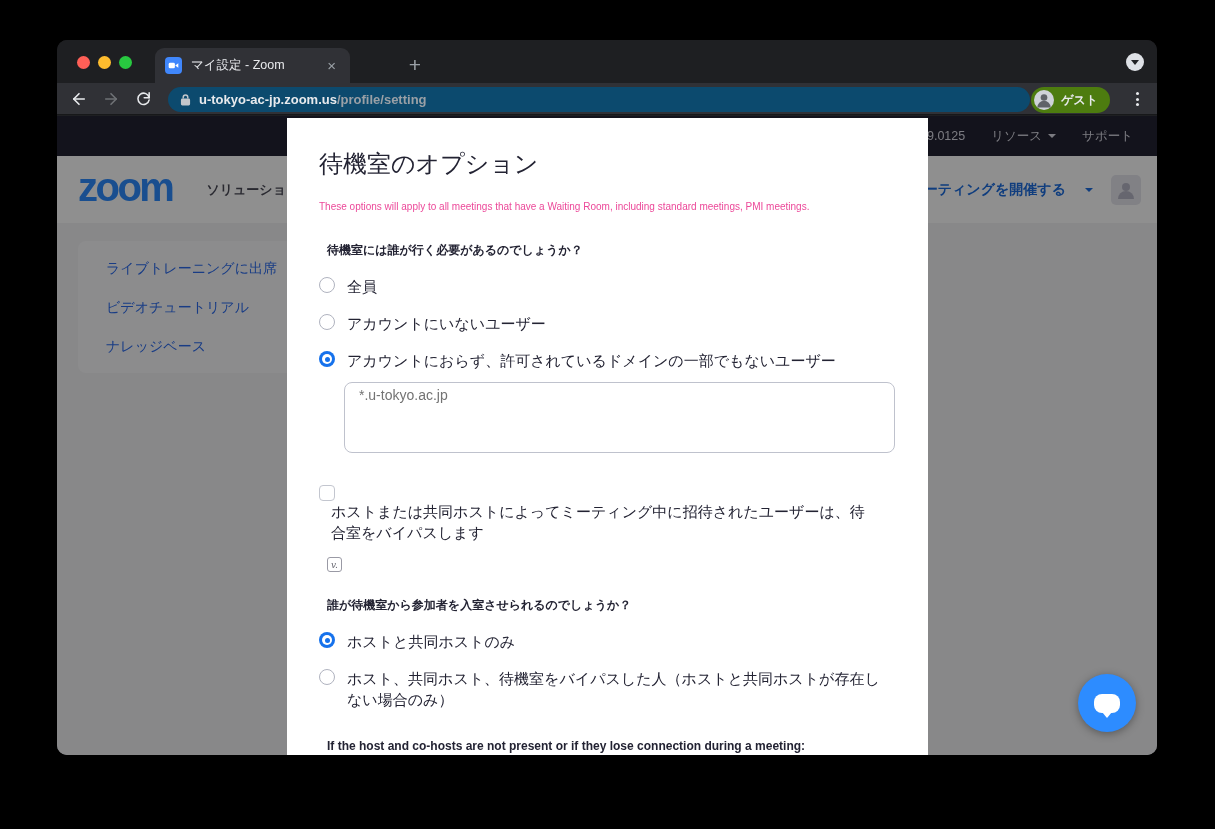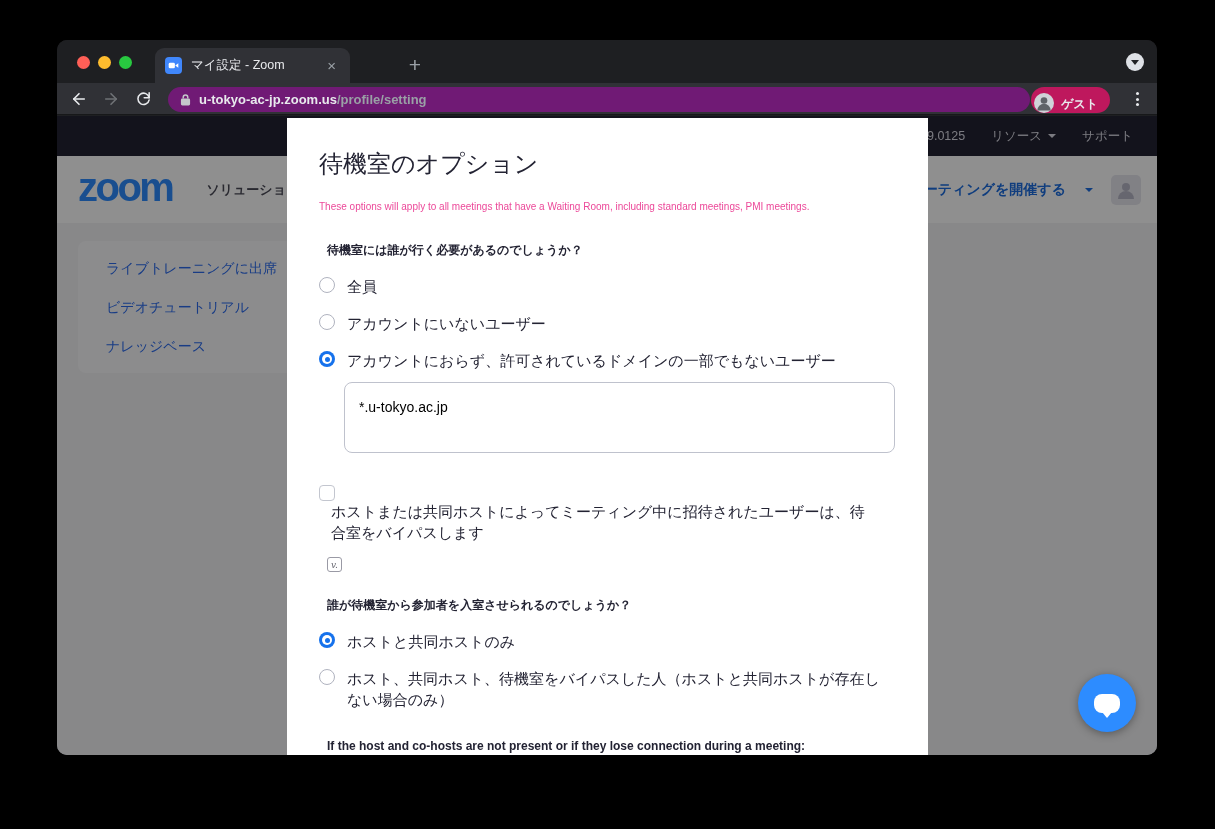--- a/index.html
+++ b/index.html
@@ -29,25 +29,25 @@
     background:#dee1e6; display:flex; align-items:center; justify-content:center; }
   .tabsearch i { width:0; height:0; border-left:4px solid transparent; border-right:4px solid transparent;
     border-top:5px solid #202124; margin-top:1px; }
 
   
   .toolbar { position:relative; height:32px; background:#303136; border-bottom:1px solid #17181a;
     display:flex; align-items:center; }
   .nav-ico { width:22px; height:22px; display:flex; align-items:center; justify-content:center; flex:0 0 auto; }
   .back-ico{ margin-left:11px; } .fwd-ico{ margin-left:10px; } .reload-ico{ margin-left:10px; }
   .urlbar { position:absolute; left:111px; top:4px; width:862px; height:25px; border-radius:13px;
-    background:#701a75; display:flex; align-items:center; padding:0 12px; }
+    background:#0c4a6e; display:flex; align-items:center; padding:0 12px; }
   .url-host { color:#e8eaed; font-size:13px; margin-left:8px; font-weight:bold; }
   .url-path { color:#9aa0a6; font-size:13px; font-weight:bold; }
   .guest-pill { position:absolute; right:47px; top:4px; height:26px; border-radius:13px;
-    background:#be185d; display:flex; align-items:flex-end; padding:0 12px 0 3px; }
+    background:#4d7c0f; display:flex; align-items:center; padding:0 12px 0 3px; }
   .guest-avatar { width:20px; height:20px; border-radius:50%; background:#cfd3d8;
     display:flex; align-items:center; justify-content:center; }
   .guest-label { color:#e8eaed; font-size:12px; font-weight:bold; margin-left:7px; }
   .kebab { position:absolute; right:14px; top:6px; width:12px; height:20px;
     display:flex; flex-direction:column; align-items:center; justify-content:center; gap:2.5px; }
   .kebab i { width:3px; height:3px; border-radius:50%; background:#e8eaed; display:block; }
 
   
   .page { position:absolute; left:0; top:76px; width:1100px; height:639px; background:#f2f2f5; overflow:hidden; }
   .site-topbar { position:absolute; left:0; top:0; width:100%; height:40px; background:#232333;
@@ -93,21 +93,21 @@
     flex:0 0 auto; margin-top:1px; position:relative; }
   .radio.checked { border:none; background:#1672ec; }
   .radio.checked:after { content:""; position:absolute; left:3px; top:3px; width:10px; height:10px;
     border-radius:50%; background:#fff; }
   .radio.checked:before { content:""; position:absolute; left:5.5px; top:5.5px; width:5px; height:5px;
     border-radius:50%; background:#1672ec; z-index:1; }
   .checkbox { width:16px; height:16px; border-radius:4px; border:1.5px solid #c3c6cf; background:#fff;
     flex:0 0 auto; margin-top:2px; }
   .domains-box { margin:11px 0 0 25px; width:551px; height:71px; border:1px solid #bfc2cd;
     border-radius:8px; font-family:"Liberation Sans","DejaVu Sans",sans-serif;
-    font-size:14px; color:#000000; padding:16px 14px; resize:none; outline:none; display:block; }
+    font-size:14px; color:#737373; padding:4px 14px; resize:none; outline:none; display:block; }
   .broken-img { margin:14px 0 0 8px; width:15px; height:15px; border:1px solid #9a9aa5; border-radius:3px;
     display:flex; align-items:center; justify-content:center;
     font-family:"DejaVu Serif",serif; font-style:italic; font-size:9px; color:#6b6b75; }
   .q2-label { margin-top:23px; }
   .q3-label { margin-top:26px; }
   .cb-row-1 { margin-top:30px;flex-direction:column; }
 </style>
 </head>
 <body>
 

